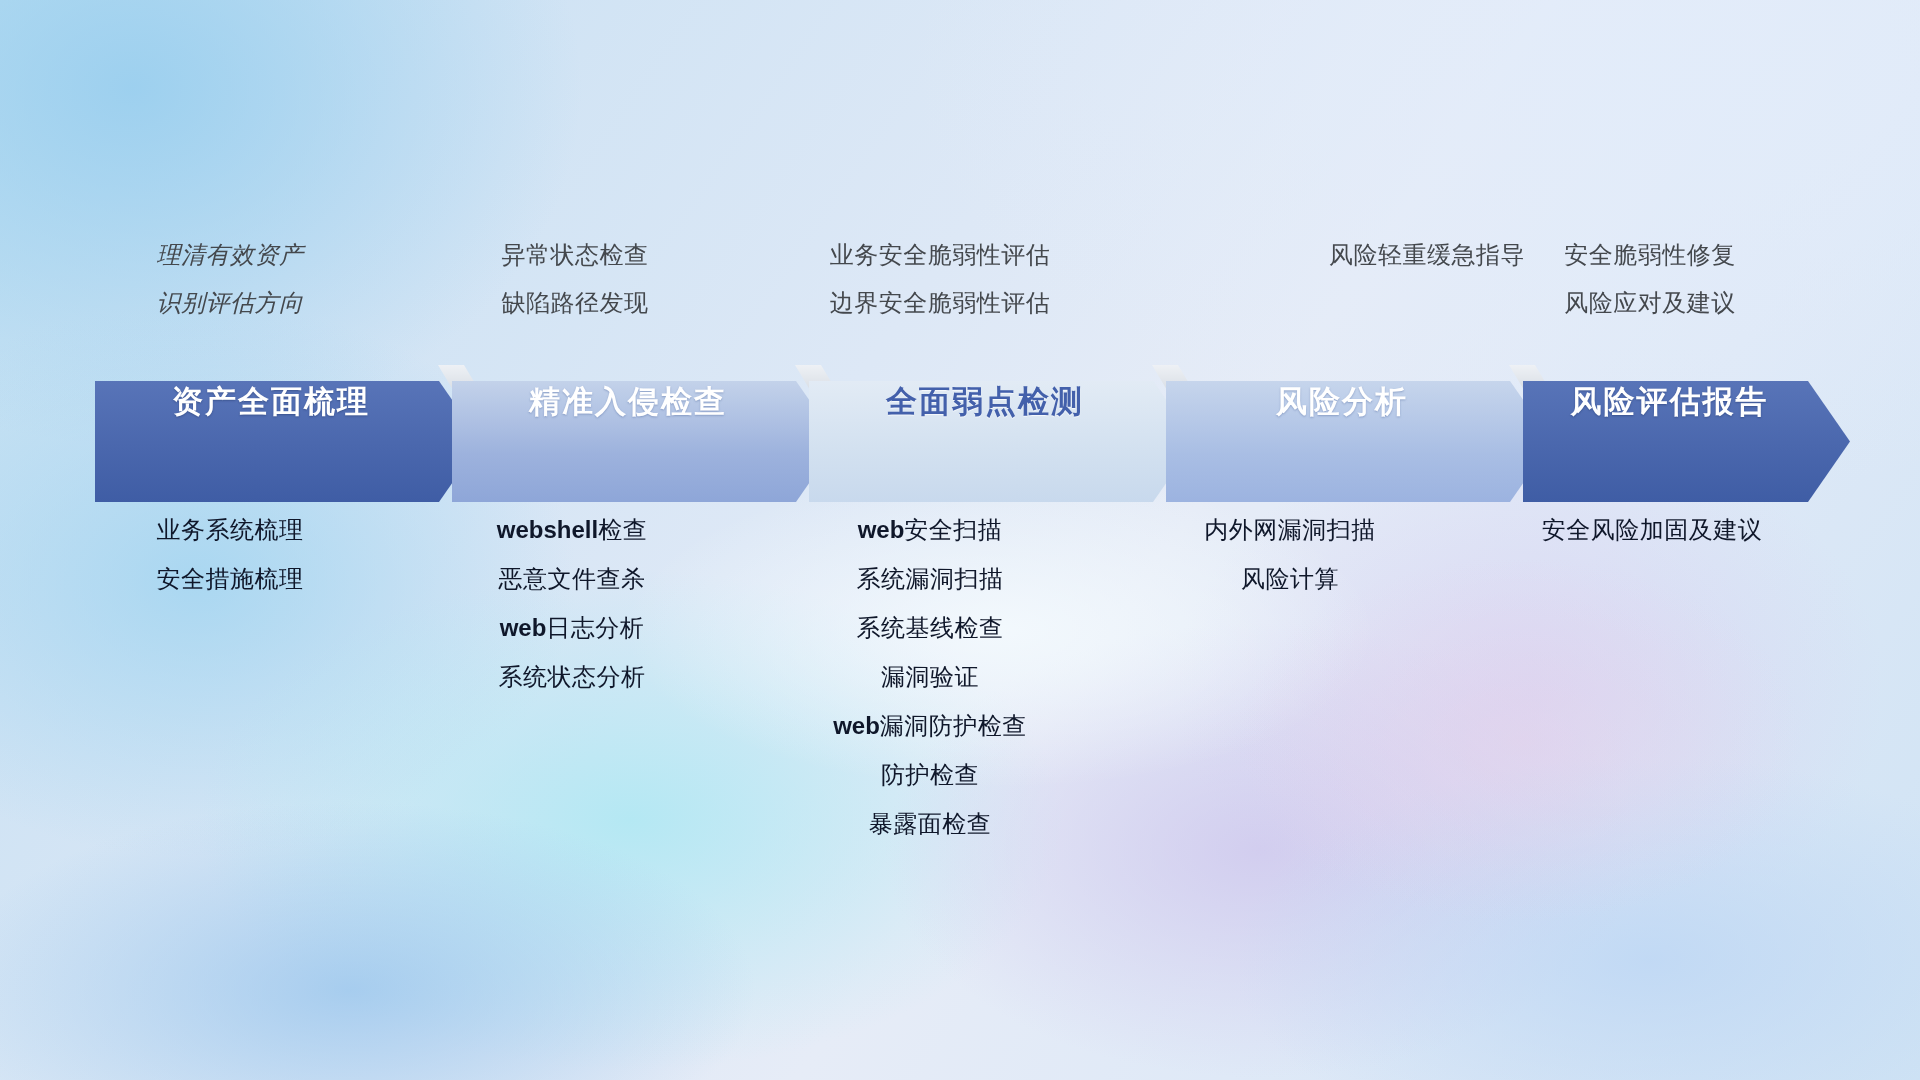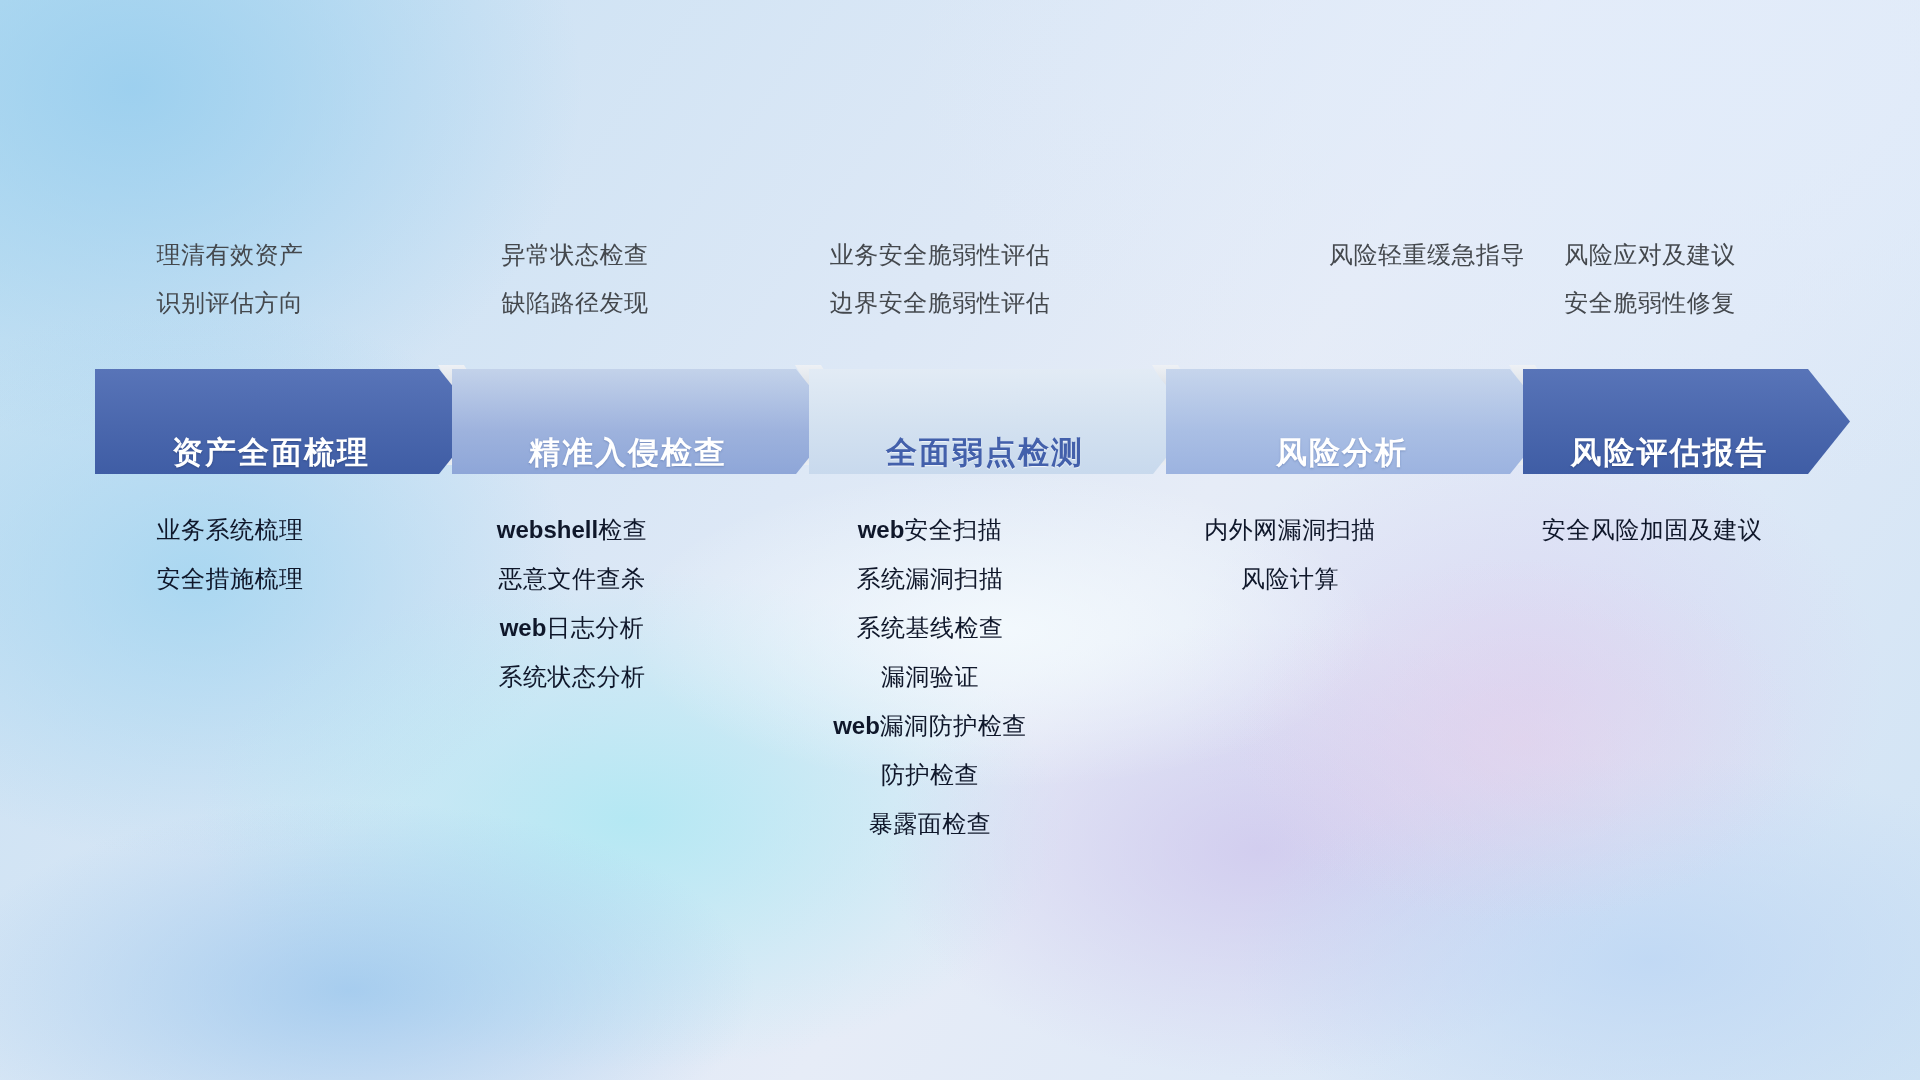--- a/index.html
+++ b/index.html
@@ -48,22 +48,22 @@
   .bot-item{
     font-size:24px;color:#0f172a;line-height:1.0;margin-bottom:25px;
     white-space:nowrap;letter-spacing:.5px;
   }
   .bot-item:last-child{margin-bottom:0;}
   .bot-item .lat{font-weight:700;letter-spacing:0;}
 
   
   #band{position:absolute;left:95px;top:365px;width:1755px;height:100px;}
   .chev{
-    position:absolute;top:4px;height:105px;
-    display:flex;align-items:flex-end;justify-content:center;
+    position:absolute;top:16px;height:121px;
+    display:flex;align-items:flex-start;justify-content:center;
     clip-path:polygon(0 0, calc(100% - 42px) 0, 100% 50%, calc(100% - 42px) 100%, 0 100%);
   }
   .chev .label{
     font-size:31px;font-weight:700;letter-spacing:2px;
     margin-right:34px;white-space:nowrap;
   }
   .chev.shadow{
     filter:drop-shadow(0 2px 3px rgba(60,80,120,.28));
   }
   
@@ -92,38 +92,38 @@
   <div id="bg-violet"></div>
   <div id="bg-violet2"></div>
   <div id="bg-blue-bot"></div>
   <div id="bg-right-bot"></div>
   <div id="bg-white-core"></div>
   <div id="bg-pink"></div>
 </div>
 
 <div id="stage">
 
-  <div class="col top-list" style="left:0px;top:243px;width:460px;">
+  <div class="col top-list" style="left:0px;top:243px;width:460px;font-style:italic;">
       <div class="top-item">理清有效资产</div>
       <div class="top-item">识别评估方向</div>
     </div>
   <div class="col top-list" style="left:345px;top:243px;width:460px;">
       <div class="top-item">异常状态检查</div>
       <div class="top-item">缺陷路径发现</div>
     </div>
   <div class="col top-list" style="left:710px;top:243px;width:460px;">
       <div class="top-item">业务安全脆弱性评估</div>
       <div class="top-item">边界安全脆弱性评估</div>
     </div>
   <div class="col top-list" style="left:1065px;top:243px;width:460px;align-items:flex-end;">
       <div class="top-item">风险轻重缓急指导</div>
     </div>
   <div class="col top-list" style="left:1420px;top:243px;width:460px;">
+      <div class="top-item">安全脆弱性修复</div>
       <div class="top-item">风险应对及建议</div>
-      <div class="top-item">安全脆弱性修复</div>
     </div>
 
   <div id="band">
 
     <div class="sep" style="left:343px;"></div>
     <div class="sep" style="left:700px;"></div>
     <div class="sep" style="left:1057px;"></div>
     <div class="sep" style="left:1414px;"></div>
 
     <div class="chev shadow" style="left:0px;width:386px;background:linear-gradient(180deg,#5874b8 0%,#4a67ad 55%,#3f5da5 100%);">

